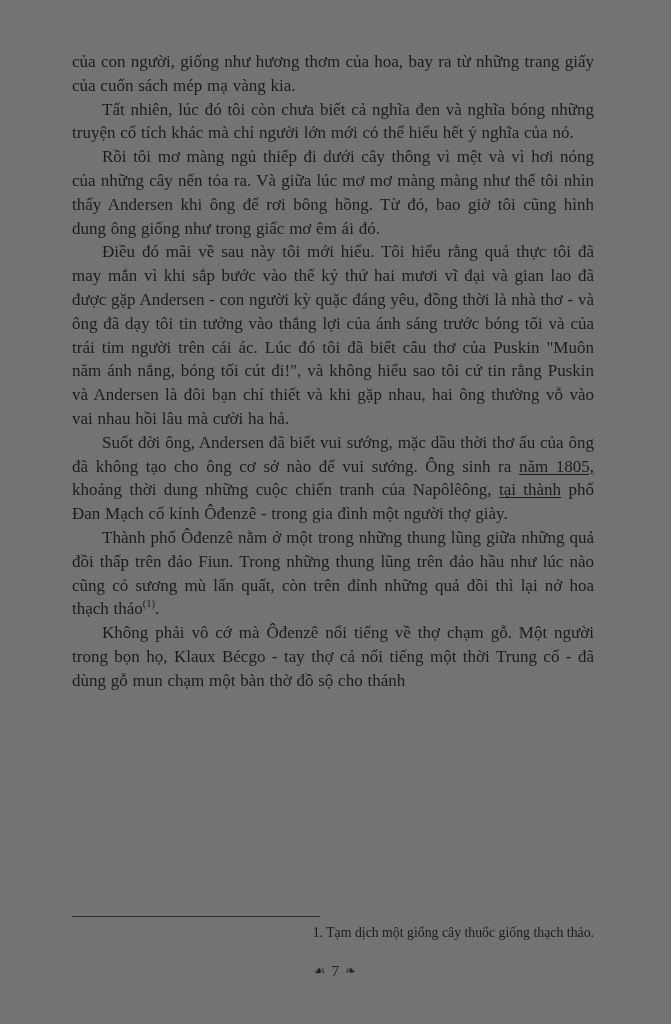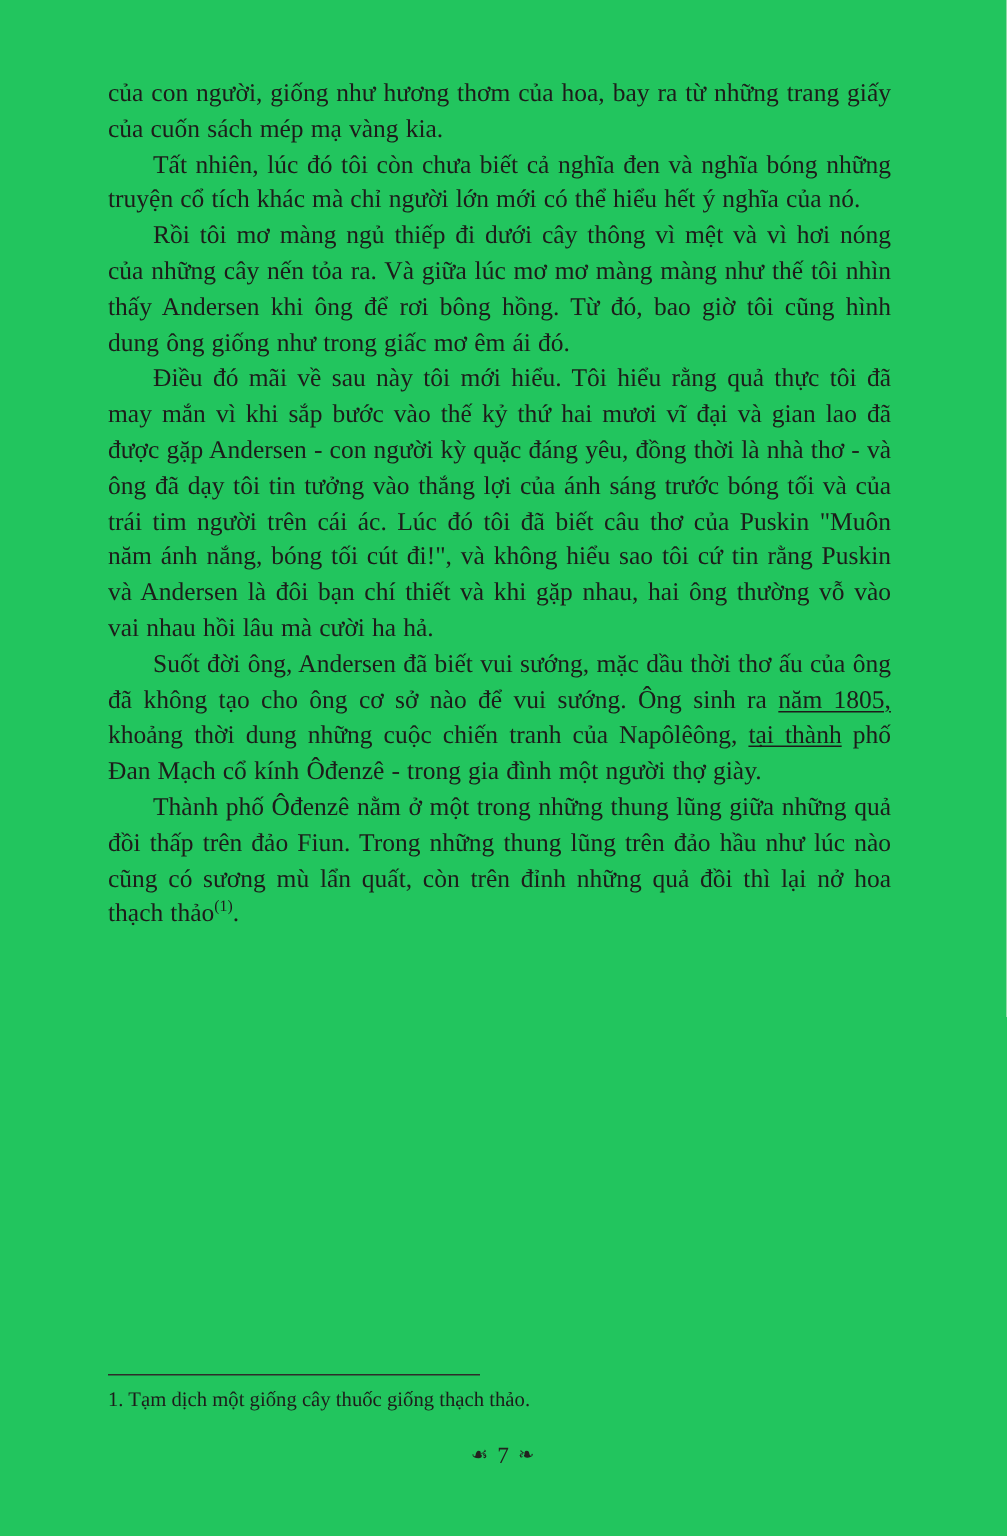--- a/index.html
+++ b/index.html
@@ -5,21 +5,21 @@
   html, body {
     margin: 0;
     padding: 0;
     background: #e9e7e2;
   }
   .page {
     position: relative;
     width: 671px;
     height: 1024px;
     margin: 0 auto;
-    background: #22c55e;
+    background: #737373;
     font-family: "Liberation Serif", "DejaVu Serif", serif;
     color: #1d1c1a;
     overflow: hidden;
     box-sizing: border-box;
   }
   .text-block {
     position: absolute;
     top: 50px;
     left: 72px;
     width: 522px;
@@ -55,21 +55,21 @@
   .fn-rule {
     width: 248px;
     height: 0;
     border-top: 1.4px solid #2e2d2a;
     margin-bottom: 7px;
   }
   p.footnote {
     margin: 0;
     font-size: 13.8px;
     line-height: 18px;
-    text-align: left;
+    text-align: right;
   }
   .page-number {
     position: absolute;
     left: 0;
     right: 0;
     top: 962px;
     text-align: center;
     font-size: 15.5px;
     color: #23221f;
     letter-spacing: 1px;
@@ -95,20 +95,21 @@
     <p class="para">Rồi tôi mơ màng ngủ thiếp đi dưới cây thông vì mệt và vì hơi nóng của những cây nến tỏa ra. Và giữa lúc mơ mơ màng màng như thế tôi nhìn thấy Andersen khi ông để rơi bông hồng. Từ đó, bao giờ tôi cũng hình dung ông giống như trong giấc mơ êm ái đó.</p>
 
     <p class="para">Điều đó mãi về sau này tôi mới hiểu. Tôi hiểu rằng quả thực tôi đã may mắn vì khi sắp bước vào thế kỷ thứ hai mươi vĩ đại và gian lao đã được gặp Andersen - con người kỳ quặc đáng yêu, đồng thời là nhà thơ - và ông đã dạy tôi tin tưởng vào thắng lợi của ánh sáng trước bóng tối và của trái tim người trên cái ác. Lúc đó tôi đã biết câu thơ của Puskin "Muôn năm ánh nắng, bóng tối cút đi!", và không hiểu sao tôi cứ tin rằng Puskin và Andersen là đôi bạn chí thiết và khi gặp nhau, hai ông thường vỗ vào vai nhau hồi lâu mà cười ha hả.</p>
 
 
     <p class="para"><span>Suốt đời ông, Andersen đã biết vui sướng, mặc dầu thời thơ ấu của ông đã không tạo cho ông cơ sở nào để vui sướng. Ông sinh ra </span><span class="underline">năm 1805,</span><span> khoảng thời dung những cuộc chiến tranh của Napôlêông, </span><span class="underline">tại thành</span><span> phố Đan Mạch cổ kính Ôđenzê - trong gia đình một người thợ giày.</span></p>
 
     <p class="para"><span>Thành phố Ôđenzê nằm ở một trong những thung lũng giữa những quả đồi thấp trên đảo Fiun. Trong những thung lũng trên đảo hầu như lúc nào cũng có sương mù lẩn quất, còn trên đỉnh những quả đồi thì lại nở hoa thạch thảo</span><sup class="fn-marker">(1)</sup><span>.</span></p>
 
 
+    <p class="para">Không phải vô cớ mà Ôđenzê nổi tiếng về thợ chạm gỗ. Một người trong bọn họ, Klaux Bécgo - tay thợ cả nổi tiếng một thời Trung cổ - đã dùng gỗ mun chạm một bàn thờ đồ sộ cho thánh</p>
 
   </div>
 
   <div class="footnote-block">
     <div class="fn-rule"></div>
     <p class="footnote">1. Tạm dịch một giống cây thuốc giống thạch thảo.</p>
   </div>
 
   <div class="page-number">
     <span class="fleuron">☙</span><span>7</span><span class="fleuron">❧</span>

